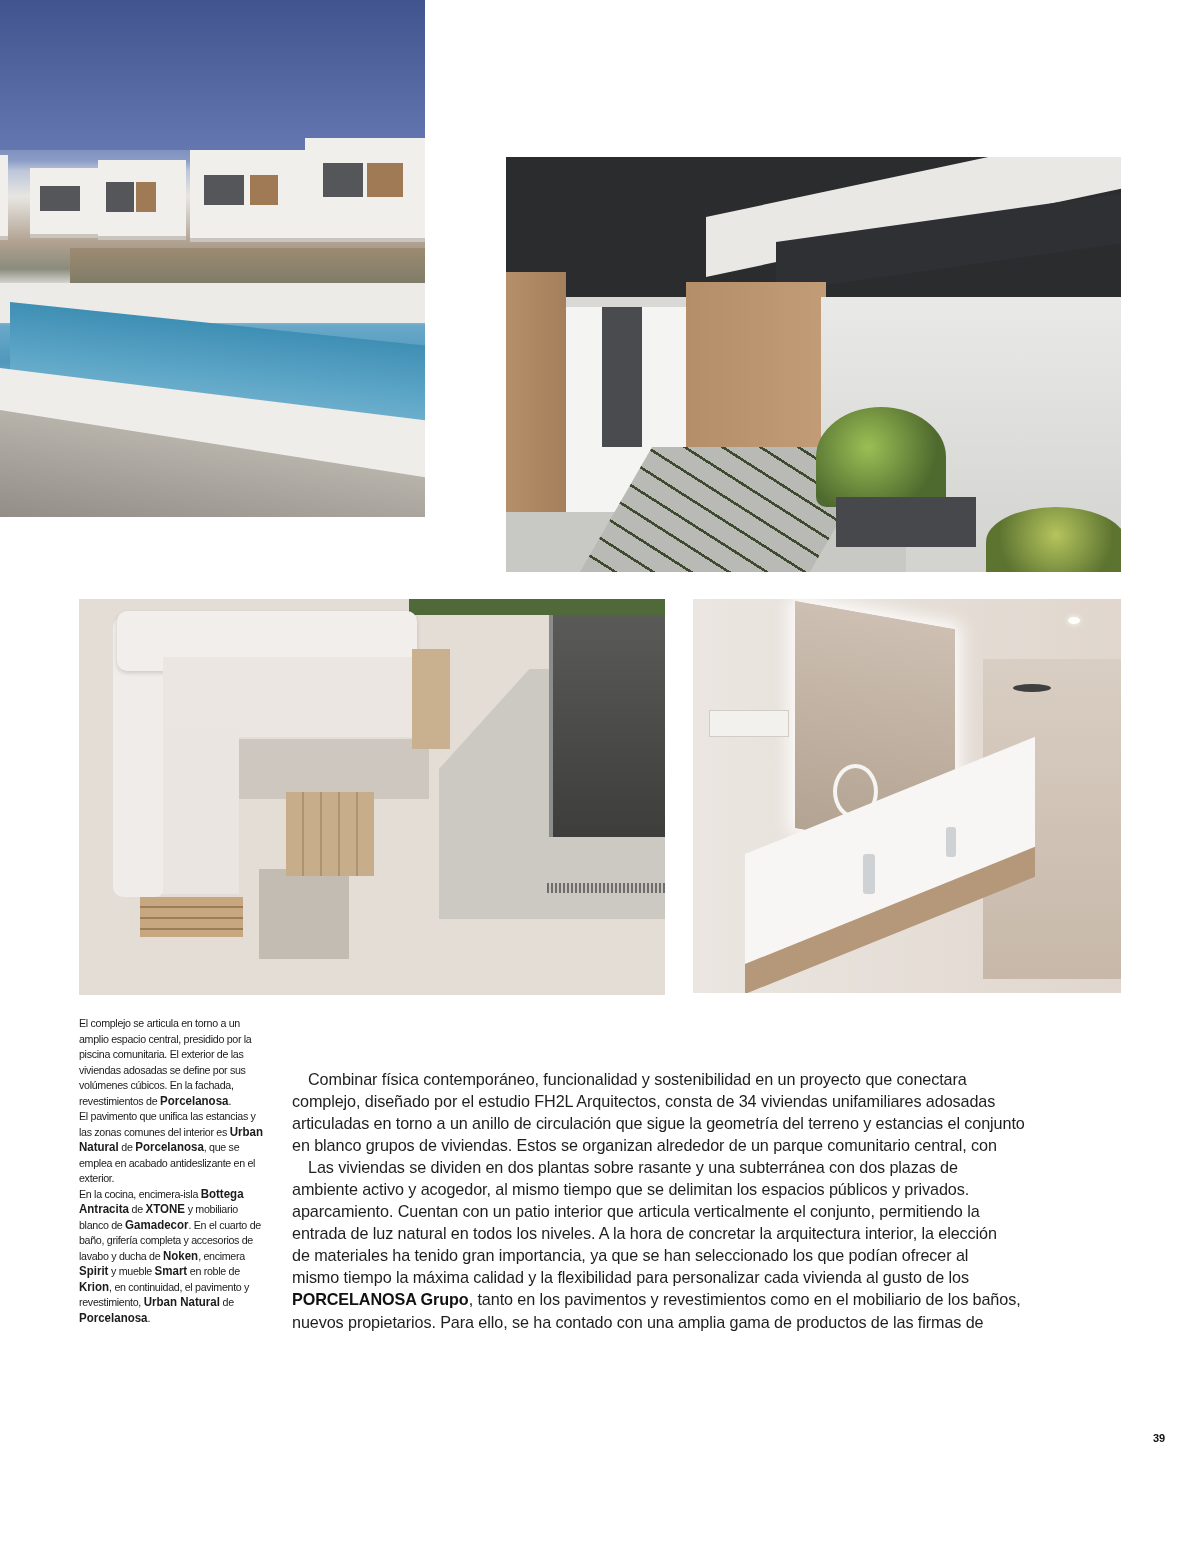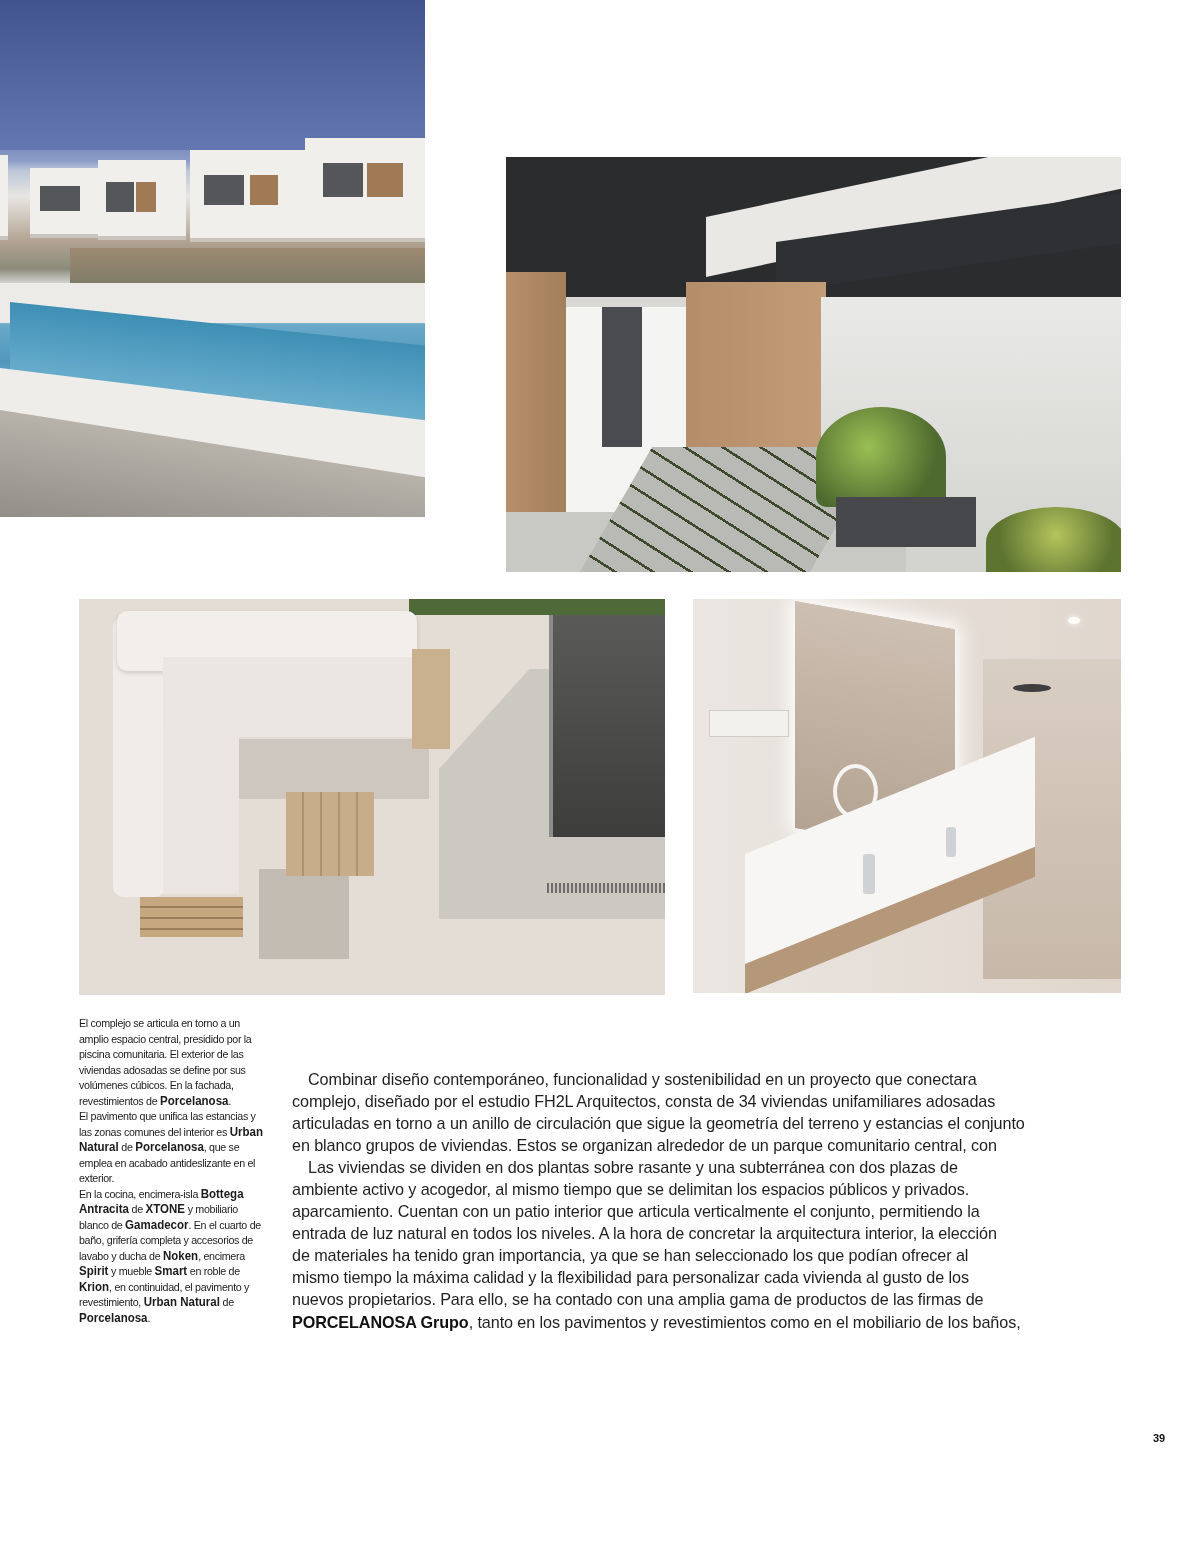--- a/index.html
+++ b/index.html
@@ -153,27 +153,27 @@
   <div class="tap2"></div>
 </div>
 
 <div class="caption">
   <span>El complejo se articula en torno a un amplio espacio central, presidido por la piscina comunitaria. El exterior de las viviendas adosadas se define por sus volúmenes cúbicos. En la fachada, revestimientos de </span><b>Porcelanosa</b><span>.</span><br>
   <span>El pavimento que unifica las estancias y las zonas comunes del interior es </span><b>Urban Natural</b><span> de </span><b>Porcelanosa</b><span>, que se emplea en acabado antideslizante en el exterior.</span><br>
   <span>En la cocina, encimera-isla </span><b>Bottega Antracita</b><span> de </span><b>XTONE</b><span> y mobiliario blanco de </span><b>Gamadecor</b><span>. En el cuarto de baño, grifería completa y accesorios de lavabo y ducha de </span><b>Noken</b><span>, encimera </span><b>Spirit</b><span> y mueble </span><b>Smart</b><span> en roble de </span><b>Krion</b><span>, en continuidad, el pavimento y revestimiento, </span><b>Urban Natural</b><span> de </span><b>Porcelanosa</b><span>.</span>
 </div>
 
 <div class="body-text">
-  <span class="line indent">Combinar diseño contemporáneo, funcionalidad y sostenibilidad en un proyecto que conectara</span>
+  <span class="line indent">Combinar física contemporáneo, funcionalidad y sostenibilidad en un proyecto que conectara</span>
   <span class="line">complejo, diseñado por el estudio FH2L Arquitectos, consta de 34 viviendas unifamiliares adosadas</span>
   <span class="line">articuladas en torno a un anillo de circulación que sigue la geometría del terreno y estancias el conjunto</span>
   <span class="line">en blanco grupos de viviendas. Estos se organizan alrededor de un parque comunitario central, con</span>
   <span class="line indent">Las viviendas se dividen en dos plantas sobre rasante y una subterránea con dos plazas de</span>
   <span class="line">ambiente activo y acogedor, al mismo tiempo que se delimitan los espacios públicos y privados.</span>
   <span class="line">aparcamiento. Cuentan con un patio interior que articula verticalmente el conjunto, permitiendo la</span>
   <span class="line">entrada de luz natural en todos los niveles. A la hora de concretar la arquitectura interior, la elección</span>
   <span class="line">de materiales ha tenido gran importancia, ya que se han seleccionado los que podían ofrecer al</span>
   <span class="line">mismo tiempo la máxima calidad y la flexibilidad para personalizar cada vivienda al gusto de los</span>
+  <span class="line"><b>PORCELANOSA Grupo</b><span>, tanto en los pavimentos y revestimientos como en el mobiliario de los baños,</span></span>
   <span class="line">nuevos propietarios. Para ello, se ha contado con una amplia gama de productos de las firmas de</span>
-  <span class="line"><b>PORCELANOSA Grupo</b><span>, tanto en los pavimentos y revestimientos como en el mobiliario de los baños,</span></span>
 </div>
 
 <div class="page-number">39</div>
 
 </body></html>

